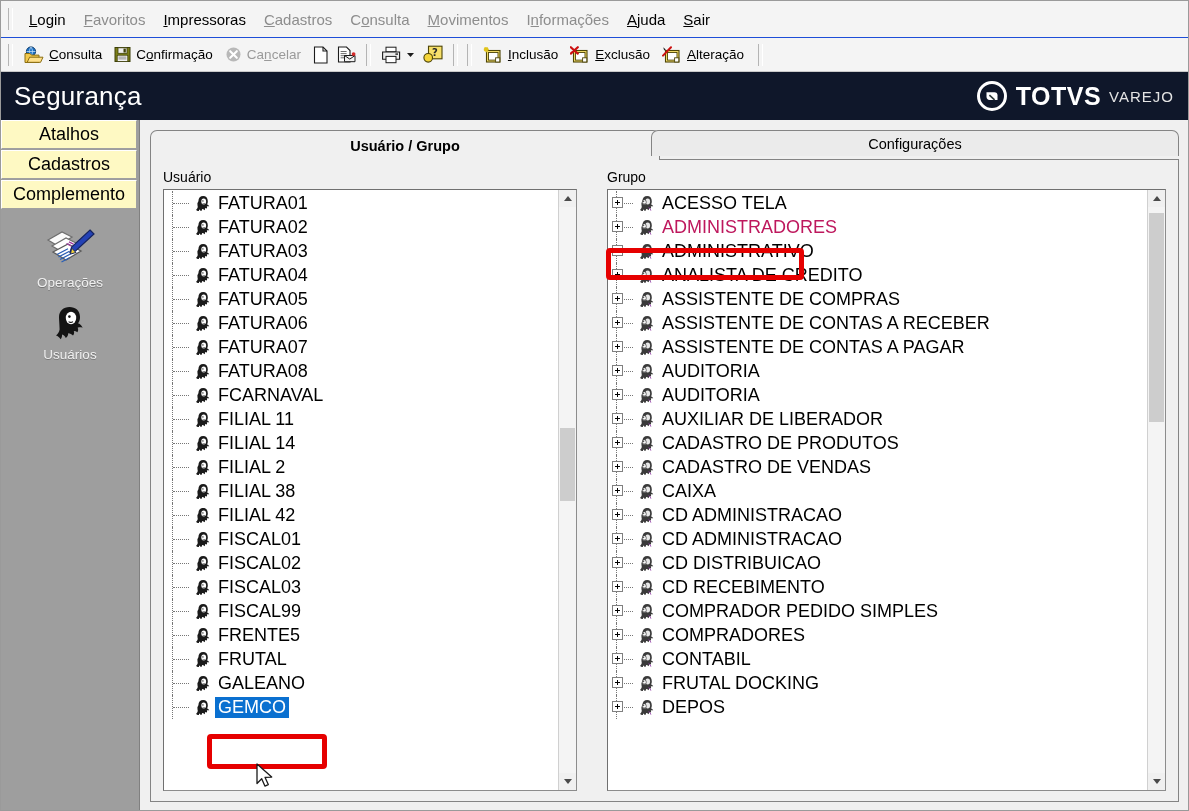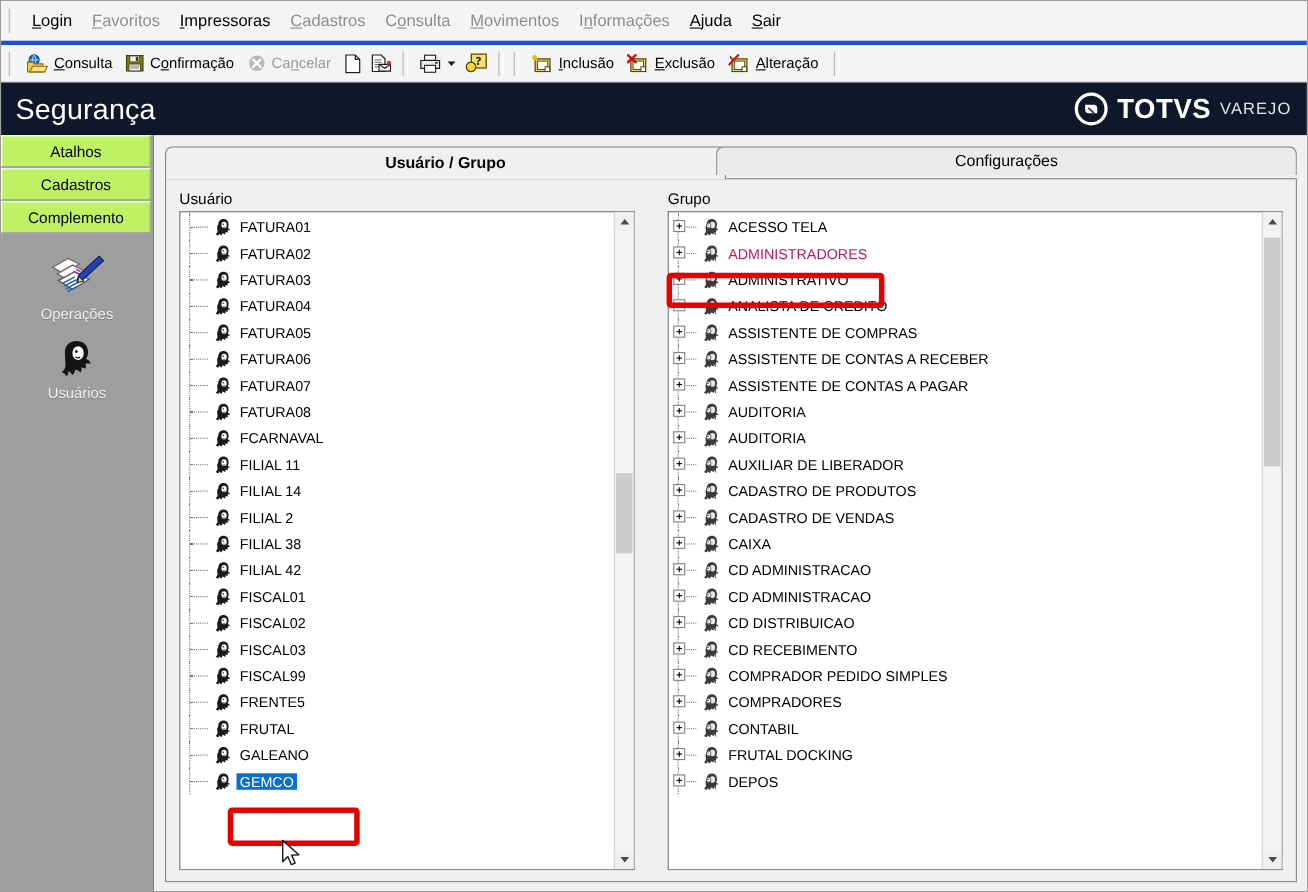--- a/index.html
+++ b/index.html
@@ -27,21 +27,21 @@
     flex-direction: column;
   }
 
   
   .menubar {
     height: 36px;
     background: #f4f4f4;
     display: flex;
     align-items: center;
     padding-left: 4px;
-    border-bottom: 4px solid #1d4ed8;
+    border-bottom: 1px solid #1d4ed8;
     flex: none;
   }
   .grip {
     width: 3px;
     height: 22px;
     border-left: 1px solid #b4b4b4;
     border-right: 1px solid #ffffff;
     margin: 0 7px 0 3px;
   }
   .menu-item {
@@ -133,29 +133,29 @@
   .sidebar {
     width: 138px;
     flex: none;
     background: #9e9e9e;
     border-right: 1px solid #808080;
     display: flex;
     flex-direction: column;
   }
   .side-tab {
     height: 27px;
-    background: #bef264;
+    background: #fef9c3;
     border: 1px solid #a0a0a0;
     border-top: 1px solid #ffffff;
     border-left: 1px solid #ffffff;
     margin: 0 2px 1px 0;
     display: flex;
     align-items: center;
     justify-content: center;
-    font-size: 14px;
+    font-size: 18px;
     cursor: default;
   }
   .side-icons {
     flex: 1;
     padding-top: 16px;
     display: flex;
     flex-direction: column;
     align-items: center;
     gap: 6px;
   }
@@ -262,21 +262,21 @@
     min-width: 0;
     overflow: hidden;
     padding-top: 1px;
     position: relative;
   }
   .row {
     height: 24px;
     display: flex;
     align-items: center;
     white-space: nowrap;
-    font-size: 13px;
+    font-size: 18px;
     padding-left: 4px;
     cursor: default;
   }
   .treeline {
     width: 26px;
     flex: none;
     height: 24px;
     position: relative;
   }
   .treeline::before {

